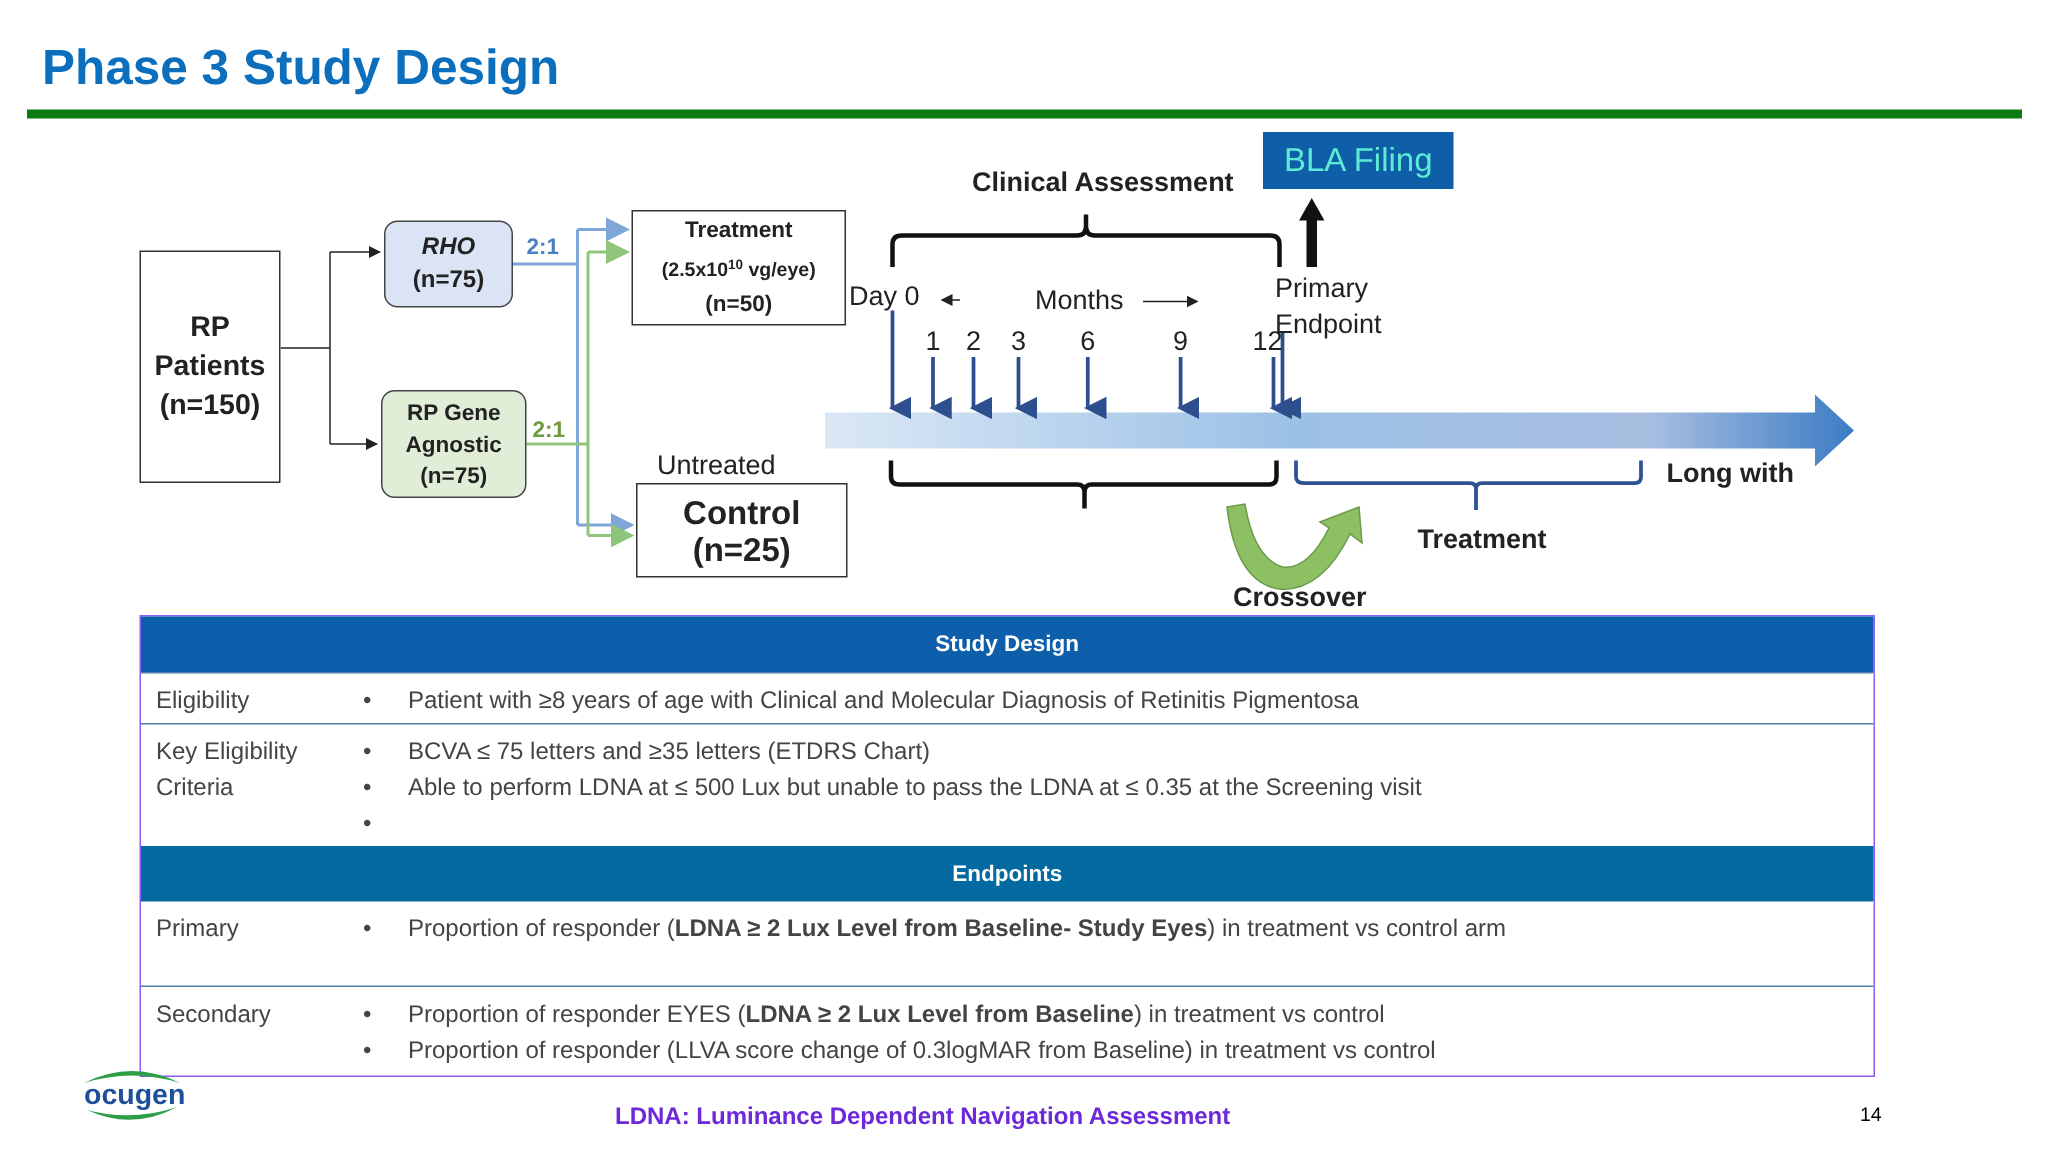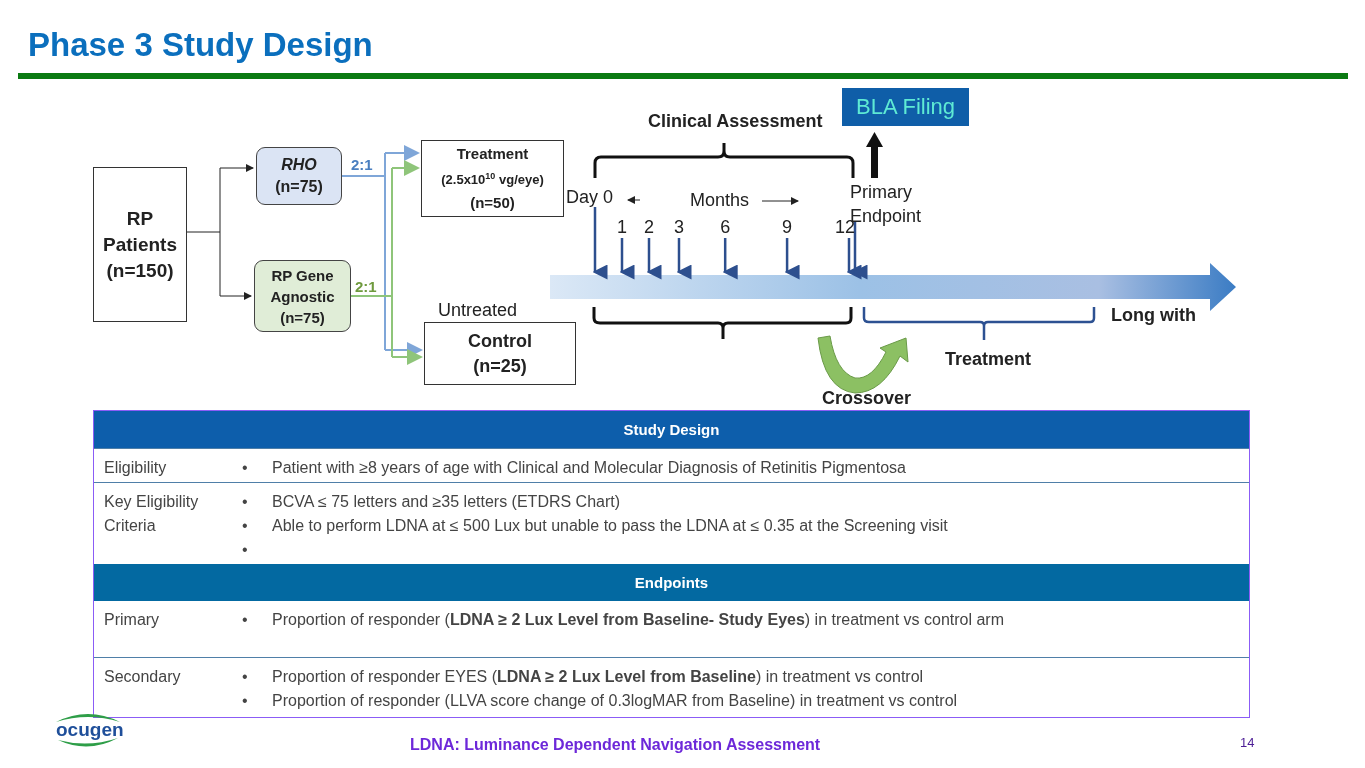--- a/index.html
+++ b/index.html
@@ -7,21 +7,21 @@
   .abs{position:absolute;}
   .title{left:28px;top:26px;font-size:33px;font-weight:bold;color:#0b6fbd;letter-spacing:0px;}
   .title-rule{left:18px;top:73px;width:1330px;height:6px;background:#0b7a12;}
   .box{position:absolute;border:1.5px solid #333;background:#fff;text-align:center;font-weight:bold;display:flex;flex-direction:column;justify-content:center;align-items:center;box-sizing:border-box;}
   .rp-box{left:93px;top:167px;width:94px;height:155px;font-size:19px;line-height:26px;}
   .rho-box{left:256px;top:147px;width:86px;height:58px;border-radius:9px;background:#dbe4f4;border-color:#444;font-size:16px;line-height:22px;}
   .rho-box .ital{font-style:italic;}
   .agn-box{left:254px;top:260px;width:97px;height:72px;border-radius:9px;background:#e0edd7;border-color:#444;font-size:15px;line-height:21px;}
   .treat-box{left:421px;top:140px;width:143px;height:77px;font-size:15px;line-height:22px;}
   .treat-box .dose{font-size:13px;}
-  .ctrl-box{left:424px;top:322px;width:152px;height:63px;font-size:18px;line-height:25px;}
+  .ctrl-box{left:424px;top:322px;width:141px;height:63px;font-size:22px;line-height:25px;}
   .ratio{font-size:15px;font-weight:bold;}
   .untreated{left:438px;top:300px;font-size:18px;color:#222;}
   .bla{left:842px;top:88px;width:127px;height:38px;background:#0f5ea8;color:#5eead4;font-size:22px;display:flex;align-items:center;justify-content:center;}
   .clin{left:648px;top:111px;font-size:18px;font-weight:bold;}
   .day0{left:566px;top:187px;font-size:18px;}
   .months{left:690px;top:190px;font-size:18px;}
   .prim{left:850px;top:180px;font-size:18px;line-height:24px;}
   .mlab{font-size:18px;position:absolute;top:217px;}
   .longterm{left:1111px;top:305px;font-size:18px;font-weight:bold;}
   .treatment-lbl{left:945px;top:349px;font-size:18px;font-weight:bold;}
@@ -36,21 +36,21 @@
   .row:first-of-type{border-top:none;}
   .label{width:148px;padding-left:10px;box-sizing:border-box;flex:none;}
   .bullets{flex:1;}
   .bl{display:flex;}
   .bl .dot{width:30px;padding-left:0;flex:none;}
   .row.pop{height:34px;box-sizing:border-box;}
   .row.key{height:82px;box-sizing:border-box;}
   .row.pri{height:56px;box-sizing:border-box;}
   .row.sec{height:60px;box-sizing:border-box;}
   .footnote{left:410px;top:736px;font-size:16px;font-weight:bold;color:#6d28d9;}
-  .pagenum{left:1240px;top:735px;font-size:13px;color:#4c1d95;}
+  .pagenum{left:1240px;top:735px;font-size:13px;color:#000000;}
   .logo{left:48px;top:708px;width:80px;height:44px;}
 </style>
 </head>
 <body>
 
 <div class="abs title">Phase 3 Study Design</div>
 <div class="abs title-rule"></div>
 
 <svg class="diagram" width="1365" height="420">
   <defs>

